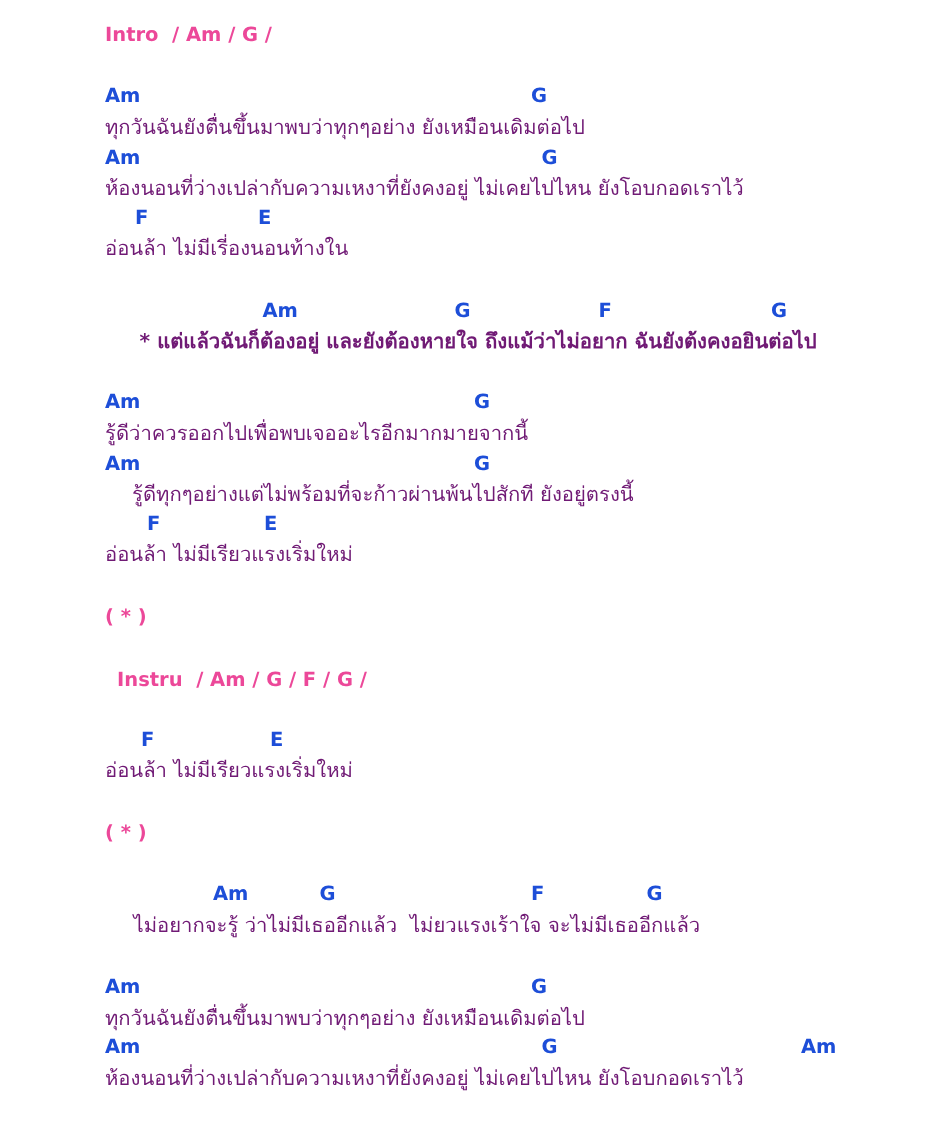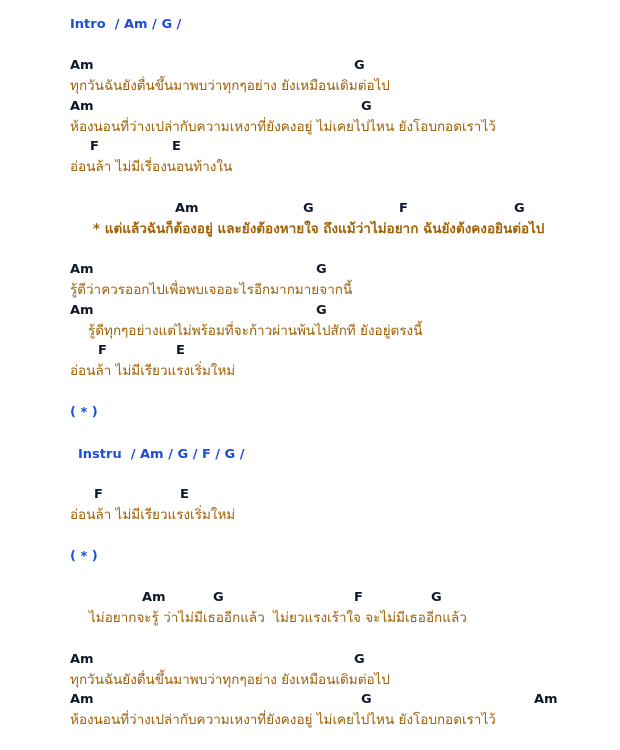--- a/index.html
+++ b/index.html
@@ -1,20 +1,20 @@
 <!DOCTYPE html>
 <html><head>
 <meta charset="utf-8">
 <style>
   html, body { margin: 0; padding: 0; background: #ffffff; }
   body { width: 620px; height: 750px; position: relative; overflow: hidden;
          font-family: "DejaVu Sans", "Liberation Sans", sans-serif; color: #111; }
-  .chord { position: absolute; font-weight: bold; font-size: 13px; line-height: 16px; color: #0f172a; white-space: pre; }
-  .lyric { position: absolute; font-size: 13.5px; line-height: 18px; color: #a16207; white-space: pre; }
-  .label { position: absolute; font-weight: bold; font-size: 13px; line-height: 16px; color: #1d4ed8; white-space: pre; }
+  .chord { position: absolute; font-weight: bold; font-size: 13px; line-height: 16px; color: #1d4ed8; white-space: pre; }
+  .lyric { position: absolute; font-size: 13.5px; line-height: 18px; color: #701a75; white-space: pre; }
+  .label { position: absolute; font-weight: bold; font-size: 13px; line-height: 16px; color: #ec4899; white-space: pre; }
 </style>
 </head>
 <body>
 
 <div>
 
   <div class="label" style="left:70px; top:16px;">Intro  / Am / G /</div>
 
   <div>
     <div class="chord" style="left:70px; top:57px;">Am</div>

